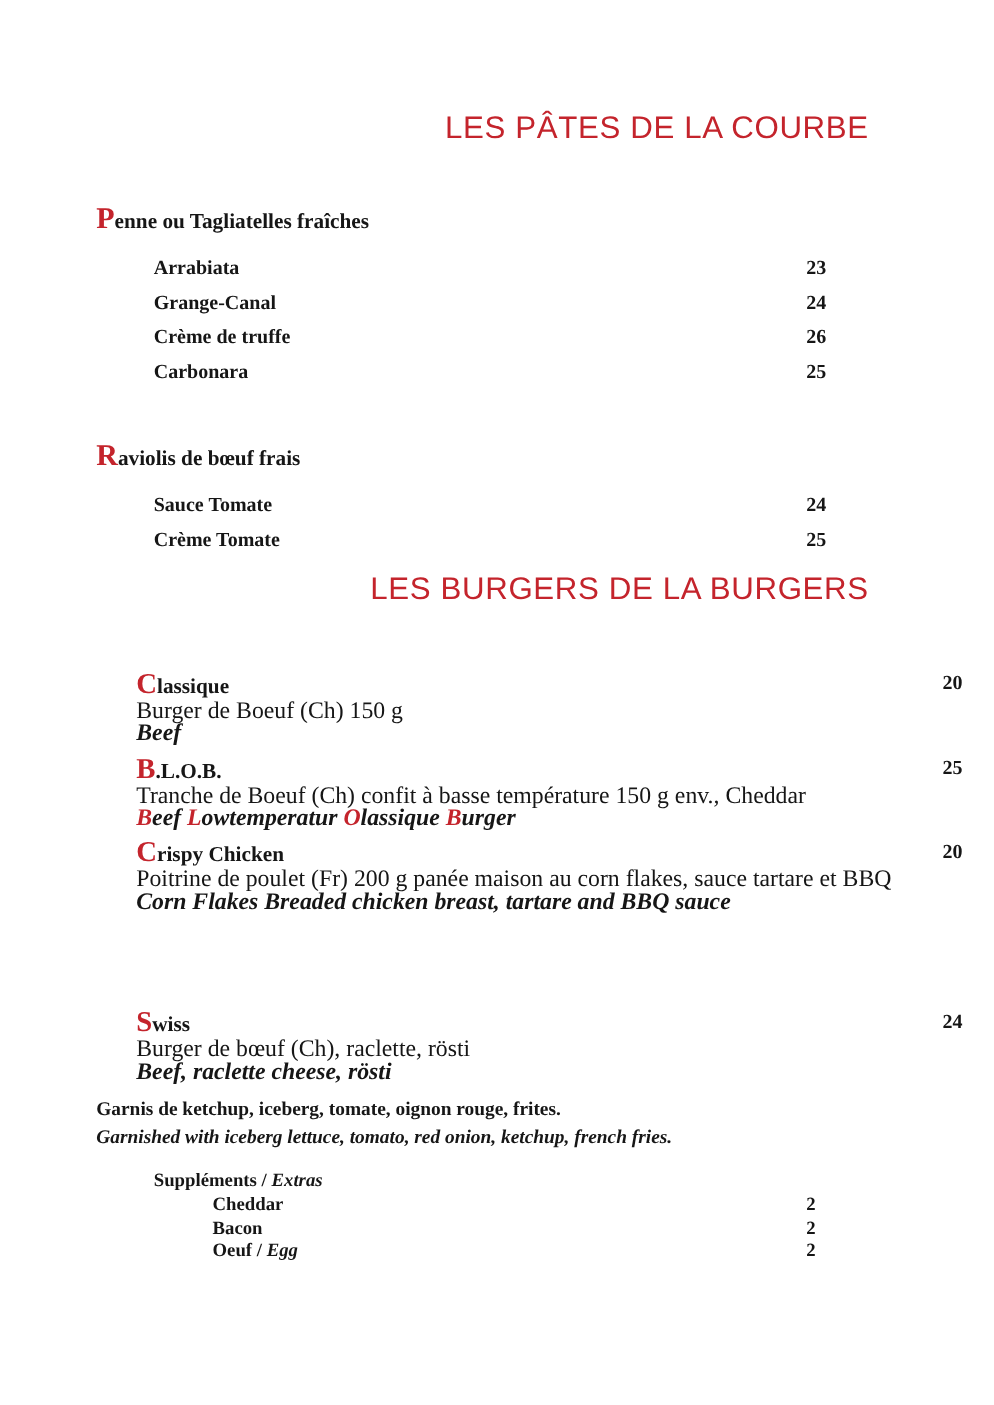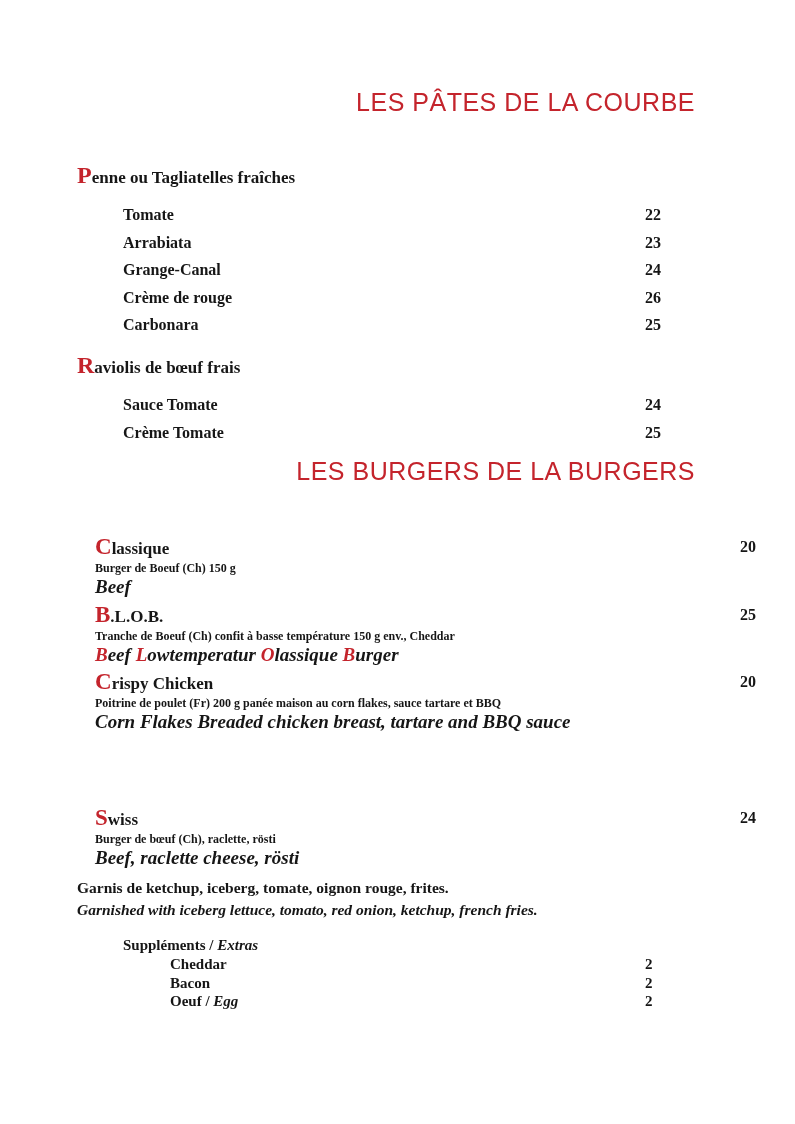--- a/index.html
+++ b/index.html
@@ -16,25 +16,25 @@
     font-weight:400;
   }
 
   .g-header { padding-left:77px; font-weight:bold; font-size:17px; line-height:27px; }
   .initial  { color:#c4242c; font-size:24px; font-weight:bold; }
 
   .p-row { position:relative; height:27.5px; line-height:27.5px; padding-left:123px;
            font-weight:bold; font-size:16px; }
   .price { position:absolute; left:645px; top:0; font-weight:bold; font-size:16px; }
 
-  .burger { position:absolute; left:4px; width:100%; padding-left:91px; box-sizing:border-box; }
+  .burger { position:absolute; left:18px; width:100%; padding-left:91px; box-sizing:border-box; }
   .b-name { position:relative; line-height:23px; font-weight:bold; font-size:17px; }
   .b-name .initial { font-size:23px; }
   .b-name .price { top:1px; line-height:21px; }
-  .b-fr { line-height:17.5px; font-size:12px;font-weight:bold; }
+  .b-fr { line-height:17.5px; font-size:19px; }
   .b-en { line-height:17.5px; font-size:19px; font-weight:bold; font-style:italic; }
   .red  { color:#c4242c; }
 
   .garnish-fr { padding-left:77px; font-weight:bold; font-size:15.5px; line-height:22px; }
   .garnish-en { padding-left:77px; font-weight:bold; font-style:italic; font-size:15.5px; line-height:22px; }
 
   .supp-header { padding-left:123px; font-weight:bold; font-size:15px; line-height:19px; }
   .supp-row { position:relative; height:18.7px; line-height:18.7px; padding-left:170px;
               font-weight:bold; font-size:15px; }
   .supp-row .price { font-size:15px; line-height:18.7px; }
@@ -46,33 +46,29 @@
 <div class="page">
 
   <div class="abs sans-title" style="top:88px">LES PÂTES DE LA COURBE</div>
 
   <div class="abs g-header" style="top:162px">
     <span class="initial">P</span><span>enne ou Tagliatelles fraîches</span>
   </div>
 
   <div class="abs" style="top:201px">
     <div class="p-row">
-      <span>Tomate</span>
-      <span class="price">22</span>
-    </div>
-    <div class="p-row">
       <span>Arrabiata</span>
       <span class="price">23</span>
     </div>
     <div class="p-row">
       <span>Grange-Canal</span>
       <span class="price">24</span>
     </div>
     <div class="p-row">
-      <span>Crème de rouge</span>
+      <span>Crème de truffe</span>
       <span class="price">26</span>
     </div>
     <div class="p-row">
       <span>Carbonara</span>
       <span class="price">25</span>
     </div>
   </div>
 
   <div class="abs g-header" style="top:352px">
     <span class="initial">R</span><span>aviolis de bœuf frais</span>

